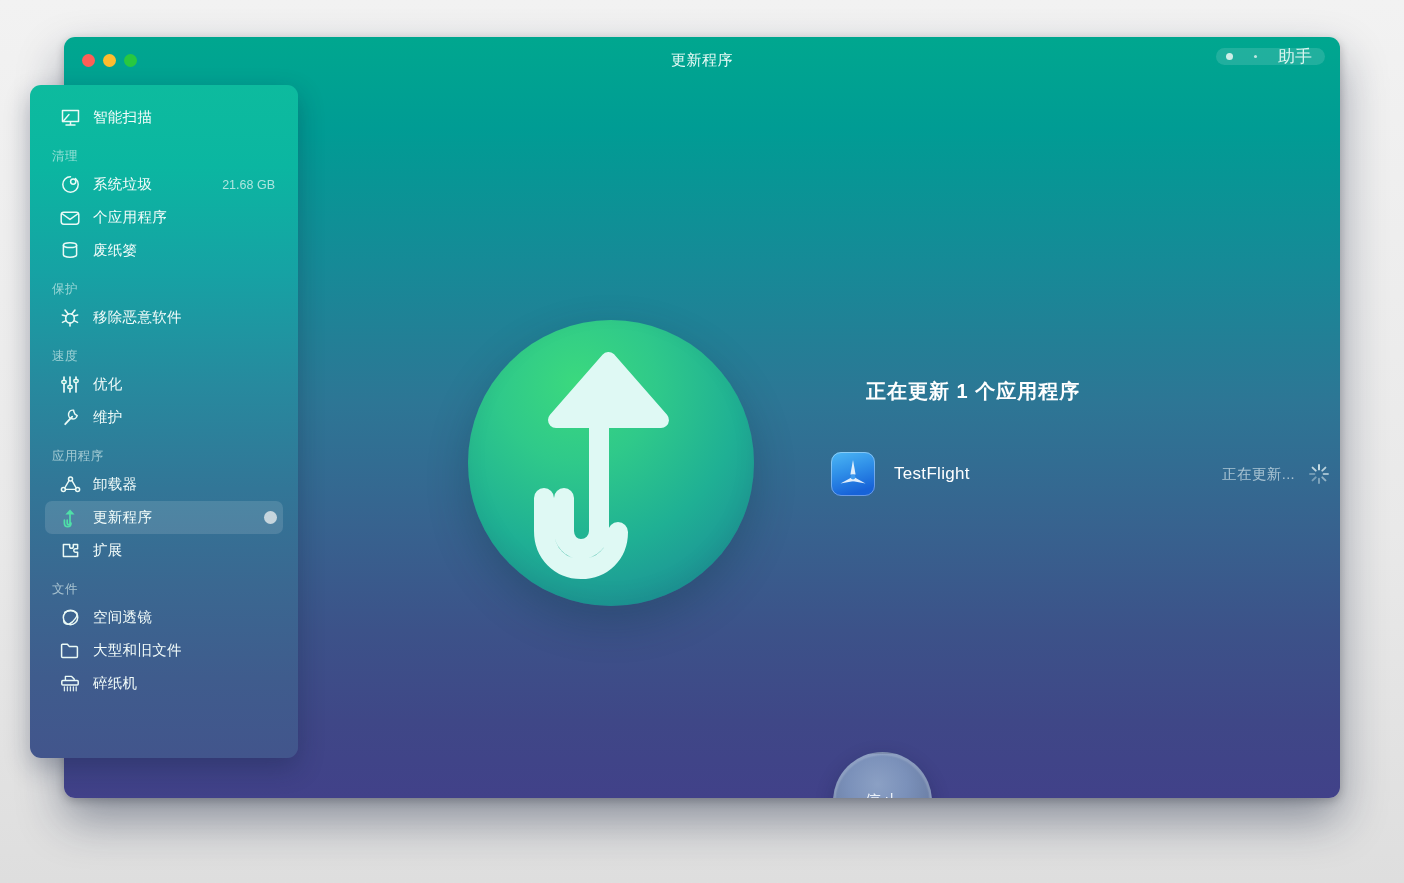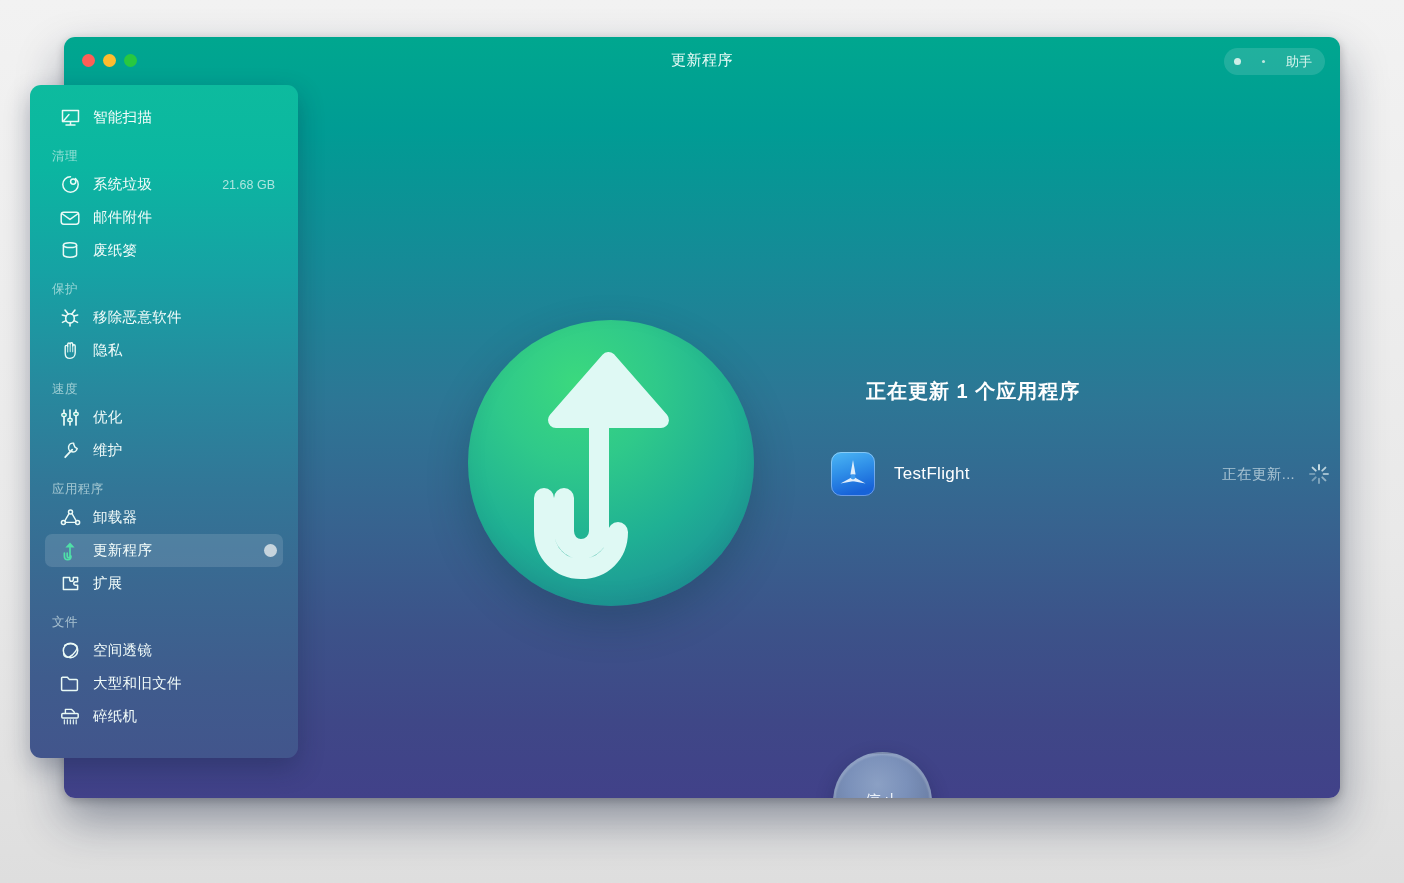--- a/index.html
+++ b/index.html
@@ -34,24 +34,24 @@
   .light.red   { background:#ff5f57; }
   .light.amber { background:#febc2e; }
   .light.green { background:#28c840; }
   .win-title {
     position:absolute; left:0; top:0; width:100%; height:46px;
     display:flex; align-items:center; justify-content:center;
     color:#e9fbf7; font-size:15px; letter-spacing:.5px; font-weight:400;
   }
   .assistant {
     position:absolute; right:15px; top:11px;
-    height:27px; padding:0 13px 0 10px;
+    height:17px; padding:0 13px 0 10px;
     display:flex; align-items:center; gap:21px;
     border-radius:14px; background:rgba(255,255,255,.13);
-    color:#d9f5ef; font-size:13px; cursor:default;
+    color:#d9f5ef; font-size:17px; cursor:default;
   }
   .assistant .dot { width:7px; height:7px; border-radius:50%; background:#cfeee8; }
   .assistant .mini { width:3px; height:3px; border-radius:50%; background:#bfe6df; }
 
   
   .sidebar {
     position:absolute; left:30px; top:85px; width:268px; height:673px;
     border-radius:11px;
     background:linear-gradient(180deg,
       #0dbb9e 0%,
@@ -230,21 +230,21 @@
       <span class="lbl">系统垃圾</span>
       <span class="size">21.68 GB</span>
     </div>
     <div class="sb-item">
       <span class="ic">
         <svg class="icn" width="20" height="16" viewBox="0 0 20 16">
           <rect x="1.2" y="2.2" width="17.6" height="12" rx="2.6" fill="none" stroke="#eafaf6" stroke-width="1.5"></rect>
           <path d="M2.4 4 L10 9.4 L17.6 4" fill="none" stroke="#eafaf6" stroke-width="1.5" stroke-linecap="round" stroke-linejoin="round"></path>
         </svg>
       </span>
-      <span class="lbl">邮件附件</span>
+      <span class="lbl">个应用程序</span>
     </div>
     <div class="sb-item">
       <span class="ic">
         <svg class="icn" width="18" height="19" viewBox="0 0 18 19">
           <ellipse cx="9" cy="4.2" rx="6.6" ry="2.4" fill="none" stroke="#eafaf6" stroke-width="1.5"></ellipse>
           <path d="M2.4 4.2 v9.6 c0 1.3 3 2.4 6.6 2.4 s6.6-1.1 6.6-2.4 v-9.6" fill="none" stroke="#eafaf6" stroke-width="1.5" stroke-linecap="round"></path>
         </svg>
       </span>
       <span class="lbl">废纸篓</span>
     </div>
@@ -254,29 +254,20 @@
       <span class="ic">
         <svg class="icn" width="20" height="19" viewBox="0 0 20 19">
           <path d="M5 2 L8.4 6.2 M15 2 L11.6 6.2" stroke="#eafaf6" stroke-width="1.6" stroke-linecap="round"></path>
           <ellipse cx="10" cy="10.4" rx="4.3" ry="4.6" fill="none" stroke="#eafaf6" stroke-width="1.6"></ellipse>
           <path d="M10 15 v3" stroke="#eafaf6" stroke-width="1.6" stroke-linecap="round"></path>
           <path d="M5.9 8 L2.2 7 M14.1 8 L17.8 7 M5.9 12.6 L2.4 14.4 M14.1 12.6 L17.6 14.4" stroke="#eafaf6" stroke-width="1.4" stroke-linecap="round"></path>
         </svg>
       </span>
       <span class="lbl">移除恶意软件</span>
     </div>
-    <div class="sb-item">
-      <span class="ic">
-        <svg class="icn" width="18" height="19" viewBox="0 0 18 19">
-          <path d="M4.2 11.6 V5.6 a1.25 1.25 0 0 1 2.5 0 V3.2 a1.25 1.25 0 0 1 2.5 0 V3 a1.25 1.25 0 0 1 2.5 0 V5 a1.25 1.25 0 0 1 2.5 0 v6.8 c0 3.2-2.2 5.6-5.2 5.6 c-3 0-4.8-2.2-4.8-5.2 z" fill="none" stroke="#eafaf6" stroke-width="1.4" stroke-linejoin="round"></path>
-          <path d="M6.7 5.8 v5.2 M9.2 4 v6.6 M11.7 4.2 v6.6" stroke="#eafaf6" stroke-width="1.1" stroke-linecap="round" opacity=".85"></path>
-        </svg>
-      </span>
-      <span class="lbl">隐私</span>
-    </div>
 
     <div class="sb-section">速度</div>
     <div class="sb-item">
       <span class="ic">
         <svg class="icn" width="20" height="19" viewBox="0 0 20 19">
           <path d="M4 2 v15 M10 2 v15 M16 2 v15" stroke="#eafaf6" stroke-width="1.7" stroke-linecap="round"></path>
           <rect x="1.8" y="5.4" width="4.4" height="3" rx="1.3" fill="#0f9f96" stroke="#eafaf6" stroke-width="1.5"></rect>
           <rect x="7.8" y="10.6" width="4.4" height="3" rx="1.3" fill="#0f9f96" stroke="#eafaf6" stroke-width="1.5"></rect>
           <rect x="13.8" y="4.4" width="4.4" height="3" rx="1.3" fill="#0f9f96" stroke="#eafaf6" stroke-width="1.5"></rect>
         </svg>

